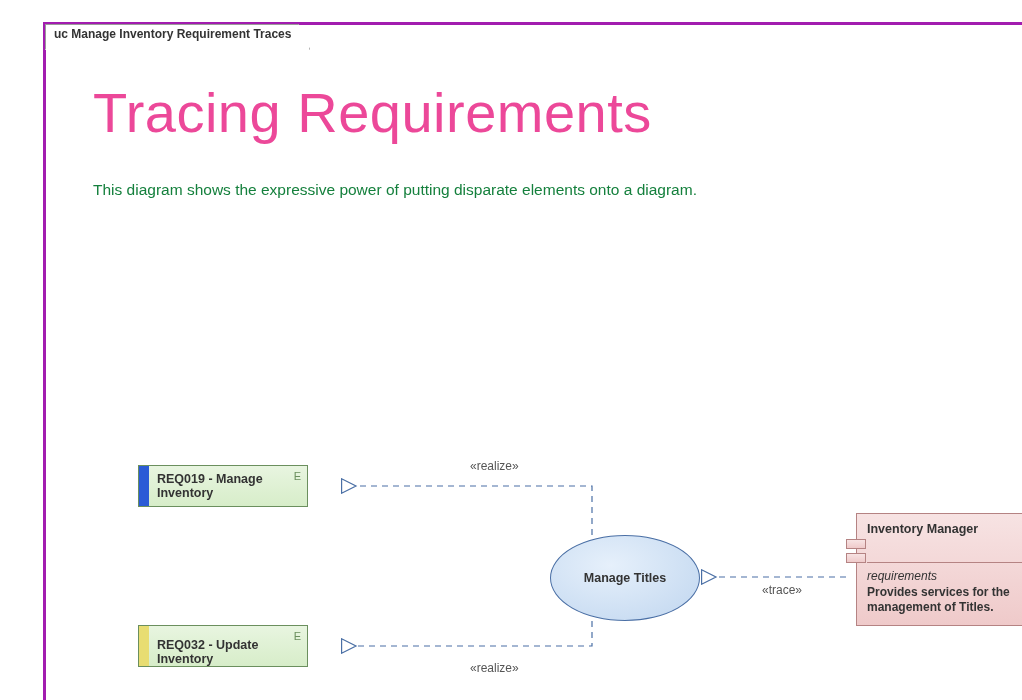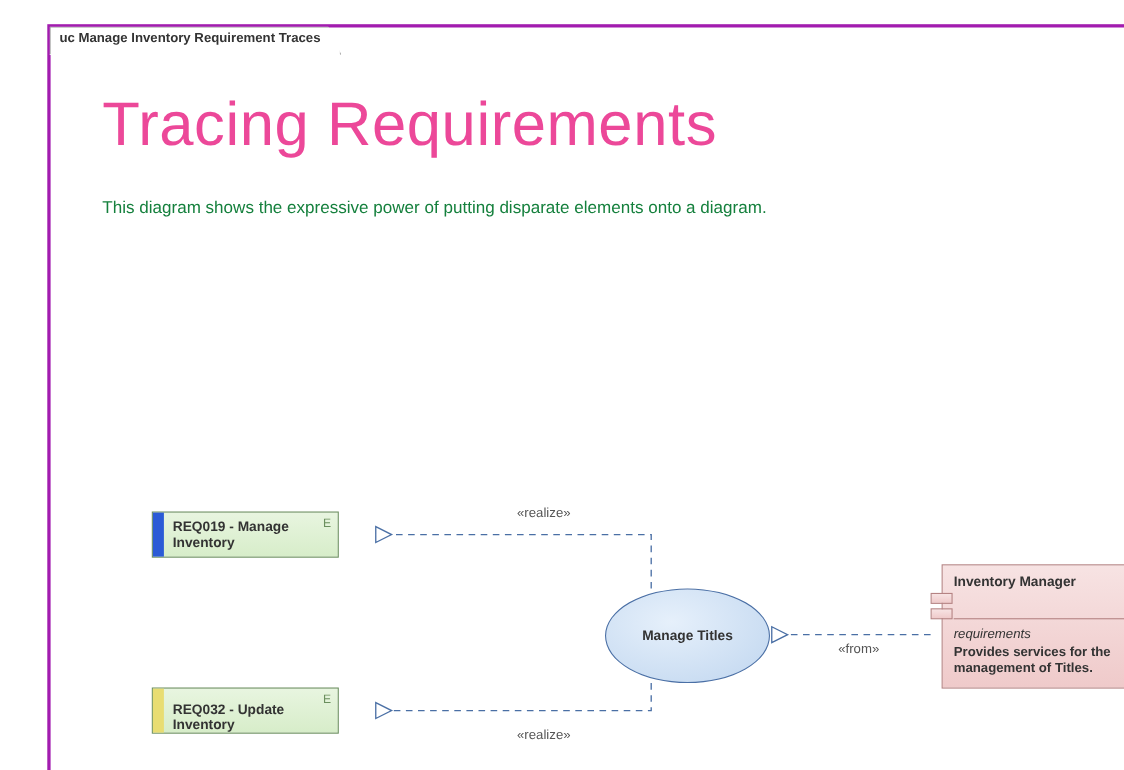--- a/index.html
+++ b/index.html
@@ -187,21 +187,21 @@
     <div class="cname">Inventory Manager</div>
     <hr>
     <div class="stereo">requirements</div>
     <div class="body">Provides services for the management of Titles.</div>
   </div>
   <div class="port" style="left:800px; top:514px;"></div>
   <div class="port" style="left:800px; top:528px;"></div>
 
   <div class="conn-label" style="left:424px; top:434px;">«realize»</div>
   <div class="conn-label" style="left:424px; top:636px;">«realize»</div>
-  <div class="conn-label" style="left:716px; top:558px;">«from»</div>
+  <div class="conn-label" style="left:716px; top:558px;">«trace»</div>
 
   <svg class="overlay">
     <defs>
       <marker id="hollowTri" markerWidth="16" markerHeight="14" refX="2" refY="7" orient="auto">
         <path d="M14,1 L2,7 L14,13 Z" fill="#fff" stroke="#4a6fa5" stroke-width="1"></path>
       </marker>
     </defs>
 
     <path d="M546,510 L546,461 L420,461 L310,461" fill="none" stroke="#4a6fa5" stroke-width="1.2" stroke-dasharray="6,5" marker-end="url(#hollowTri)"></path>
 

